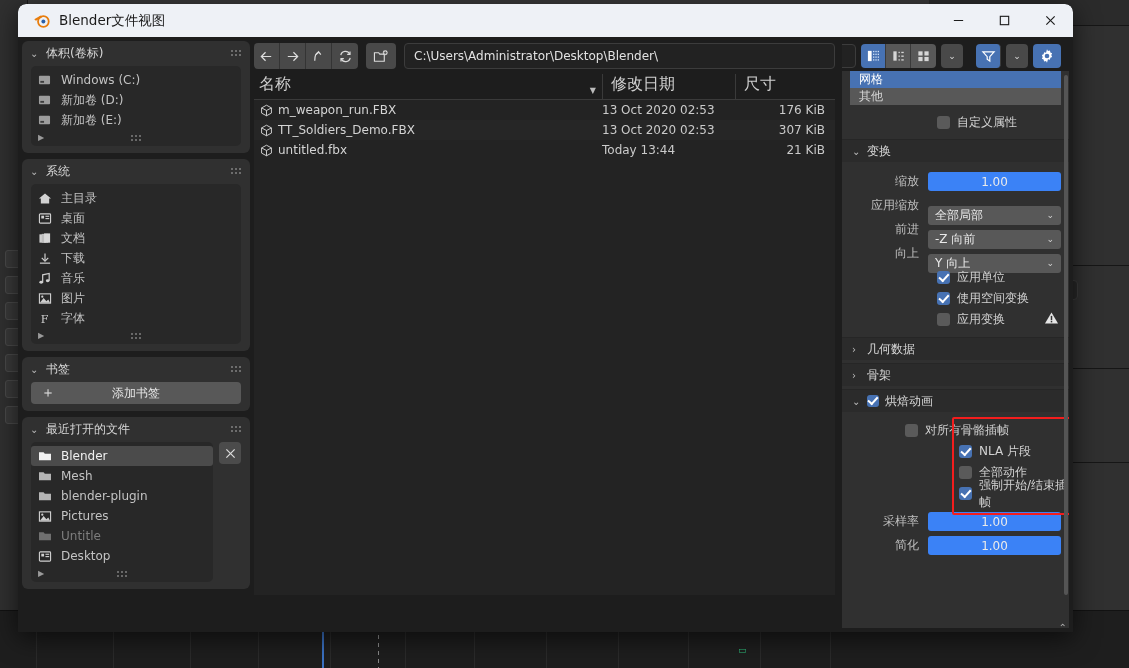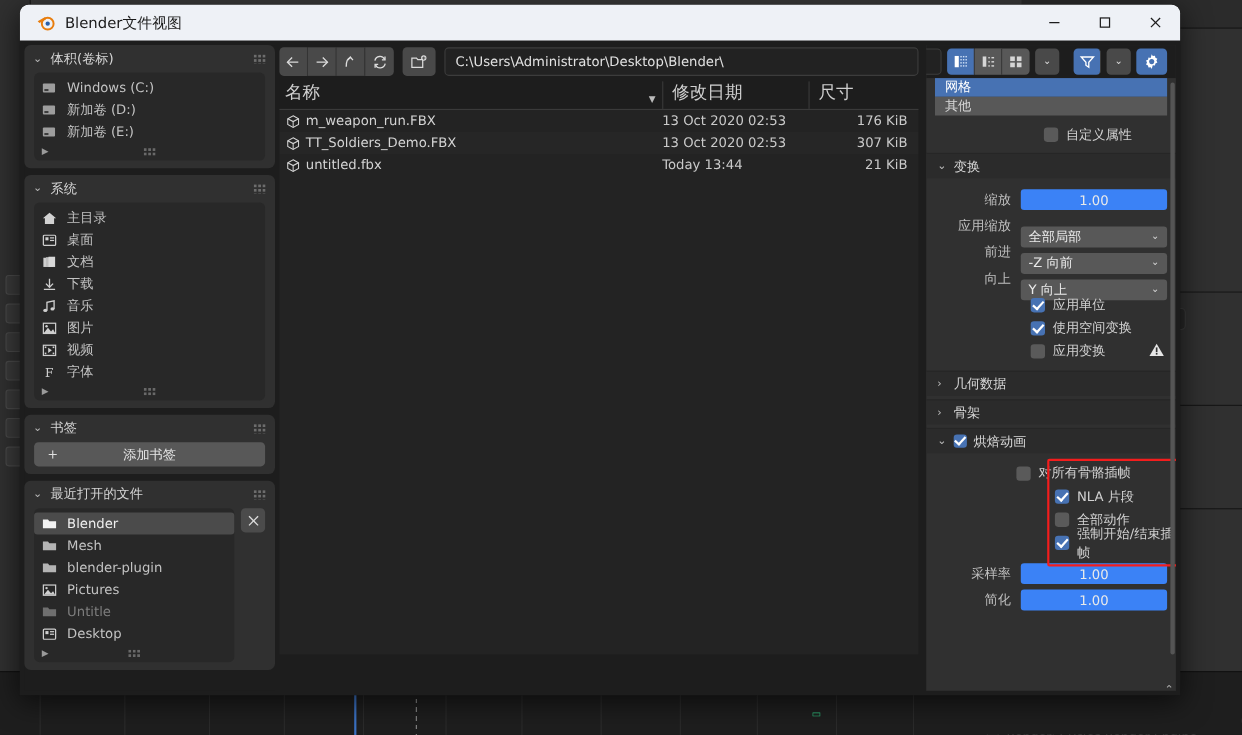--- a/index.html
+++ b/index.html
@@ -504,33 +504,20 @@
           </div>
           <div class="li">
             <span class="ico">
               <svg width="14" height="13" viewBox="0 0 15 14">
                   <rect x="1.5" y="2" width="12" height="10" fill="none" stroke="#cfcfcf" stroke-width="1.2"></rect>
                   <circle cx="4.6" cy="5" r="1.2" fill="#cfcfcf"></circle>
                   <path d="M2 11.5 L6 6.5 L9 10 L11 8 L13 11.5 Z" fill="#cfcfcf"></path>
                 </svg>
             </span>
             <span class="txt">图片</span>
-          </div>
-          <div class="li">
-            <span class="ico">
-              <svg width="14" height="13" viewBox="0 0 15 14">
-                  <rect x="1.5" y="2" width="12" height="10" fill="none" stroke="#cfcfcf" stroke-width="1.2"></rect>
-                  <rect x="2.8" y="3.2" width="1.6" height="1.6" fill="#cfcfcf"></rect>
-                  <rect x="2.8" y="9.2" width="1.6" height="1.6" fill="#cfcfcf"></rect>
-                  <rect x="10.6" y="3.2" width="1.6" height="1.6" fill="#cfcfcf"></rect>
-                  <rect x="10.6" y="9.2" width="1.6" height="1.6" fill="#cfcfcf"></rect>
-                  <path d="M6.2 4.5 L9.8 7 L6.2 9.5 Z" fill="#cfcfcf"></path>
-                </svg>
-            </span>
-            <span class="txt">视频</span>
           </div>
           <div class="li">
             <span class="ico">
               <svg width="14" height="13" viewBox="0 0 15 14">
                   <text x="3" y="11.5" font-family="DejaVu Serif, serif" font-size="12" fill="#cfcfcf">F</text>
                 </svg>
             </span>
             <span class="txt">字体</span>
           </div>
           <div class="list-foot">
@@ -794,21 +781,21 @@
 
         <div style="padding:0 8px;">
           <div class="dd-item sel">
             <span>网格</span>
           </div>
           <div class="dd-item alt">
             <span>其他</span>
           </div>
         </div>
 
-        <div class="cb-row" style="padding-left:95px;margin-top:7px;margin-left:12px;">
+        <div class="cb-row" style="padding-left:95px;margin-top:7px;">
           <span class="cb"></span>
           <span>自定义属性</span>
         </div>
 
         <div class="sec-head" style="margin-top:6px;">
           <span class="chev2">⌄</span>
           <span>变换</span>
         </div>
 
         <div class="row" style="margin-top:9px;">
@@ -865,21 +852,21 @@
           <span class="chev2">›</span>
           <span>骨架</span>
         </div>
         <div class="sec-head" style="margin-top:3px;">
           <span class="chev2">⌄</span>
           <span class="cb on" style="width:12px;height:12px;margin-right:6px;"></span>
           <span>烘焙动画</span>
         </div>
 
         <div style="position:relative;">
-          <div class="cb-row" style="padding-left:82px;margin-top:8px;">
+          <div class="cb-row" style="padding-left:63px;margin-top:8px;">
             <span class="cb"></span>
             <span>对所有骨骼插帧</span>
           </div>
           <div class="cb-row" style="padding-left:117px;">
             <span class="cb on"></span>
             <span>NLA 片段</span>
           </div>
           <div class="cb-row" style="padding-left:117px;">
             <span class="cb"></span>
             <span>全部动作</span>

